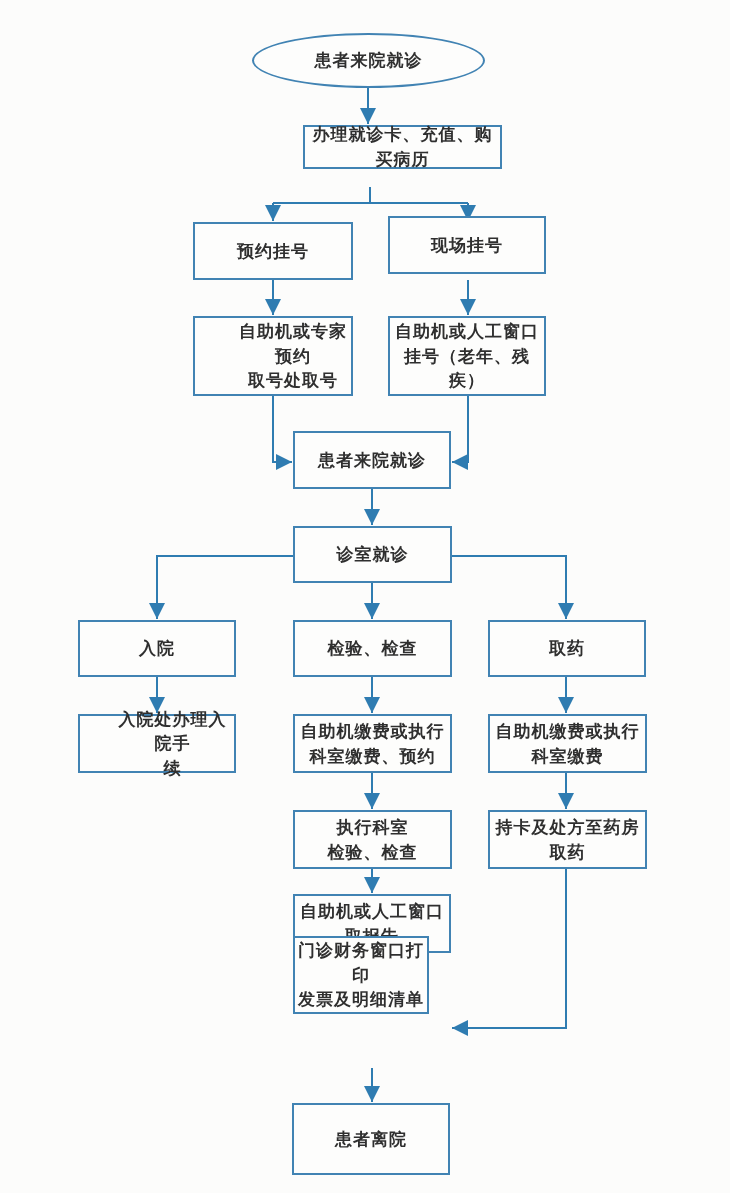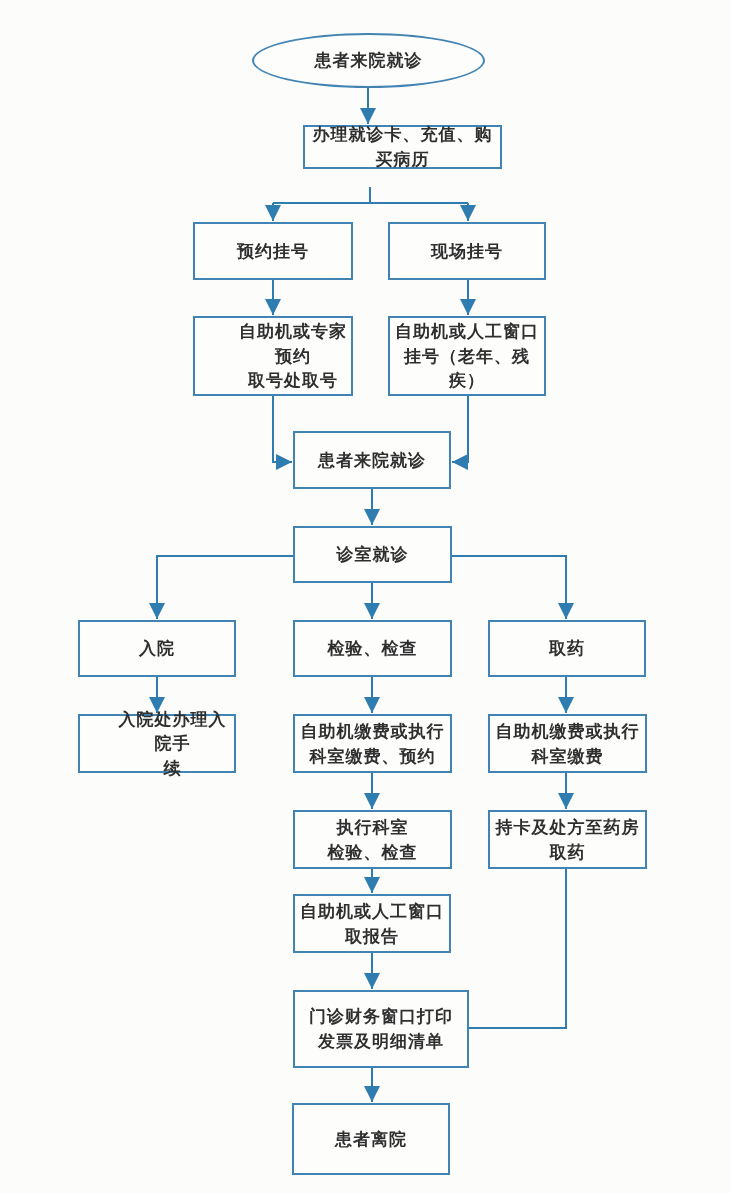--- a/index.html
+++ b/index.html
@@ -61,21 +61,21 @@
 
   <div class="node" style="left:271px; top:125px; width:199px; height:44px;margin-left:32px;">
     <span class="node-label">办理就诊卡、充值、购
 买病历</span>
   </div>
 
   <div class="node" style="left:193px; top:222px; width:160px; height:58px;">
     <span class="node-label">预约挂号</span>
   </div>
 
-  <div class="node" style="left:388px; top:222px; width:158px; height:58px;">
+  <div class="node" style="left:388px; top:216px; width:158px; height:58px;">
     <span class="node-label">现场挂号</span>
   </div>
 
   <div class="node" style="left:193px; top:316px; width:160px; height:80px;padding-left:40px;">
     <span class="node-label">自助机或专家预约
 取号处取号</span>
   </div>
 
   <div class="node" style="left:388px; top:316px; width:158px; height:80px;">
     <span class="node-label">自助机或人工窗口
@@ -126,21 +126,21 @@
   <div class="node" style="left:488px; top:810px; width:159px; height:59px;">
     <span class="node-label">持卡及处方至药房
 取药</span>
   </div>
 
   <div class="node" style="left:293px; top:894px; width:158px; height:59px;">
     <span class="node-label">自助机或人工窗口
 取报告</span>
   </div>
 
-  <div class="node" style="left:293px; top:990px; width:176px; height:78px;">
+  <div class="node" style="left:293px; top:936px; width:136px; height:78px;">
     <span class="node-label">门诊财务窗口打印
 发票及明细清单</span>
   </div>
 
   <div class="node" style="left:292px; top:1103px; width:158px; height:72px;">
     <span class="node-label">患者离院</span>
   </div>
 
 </div>
 

